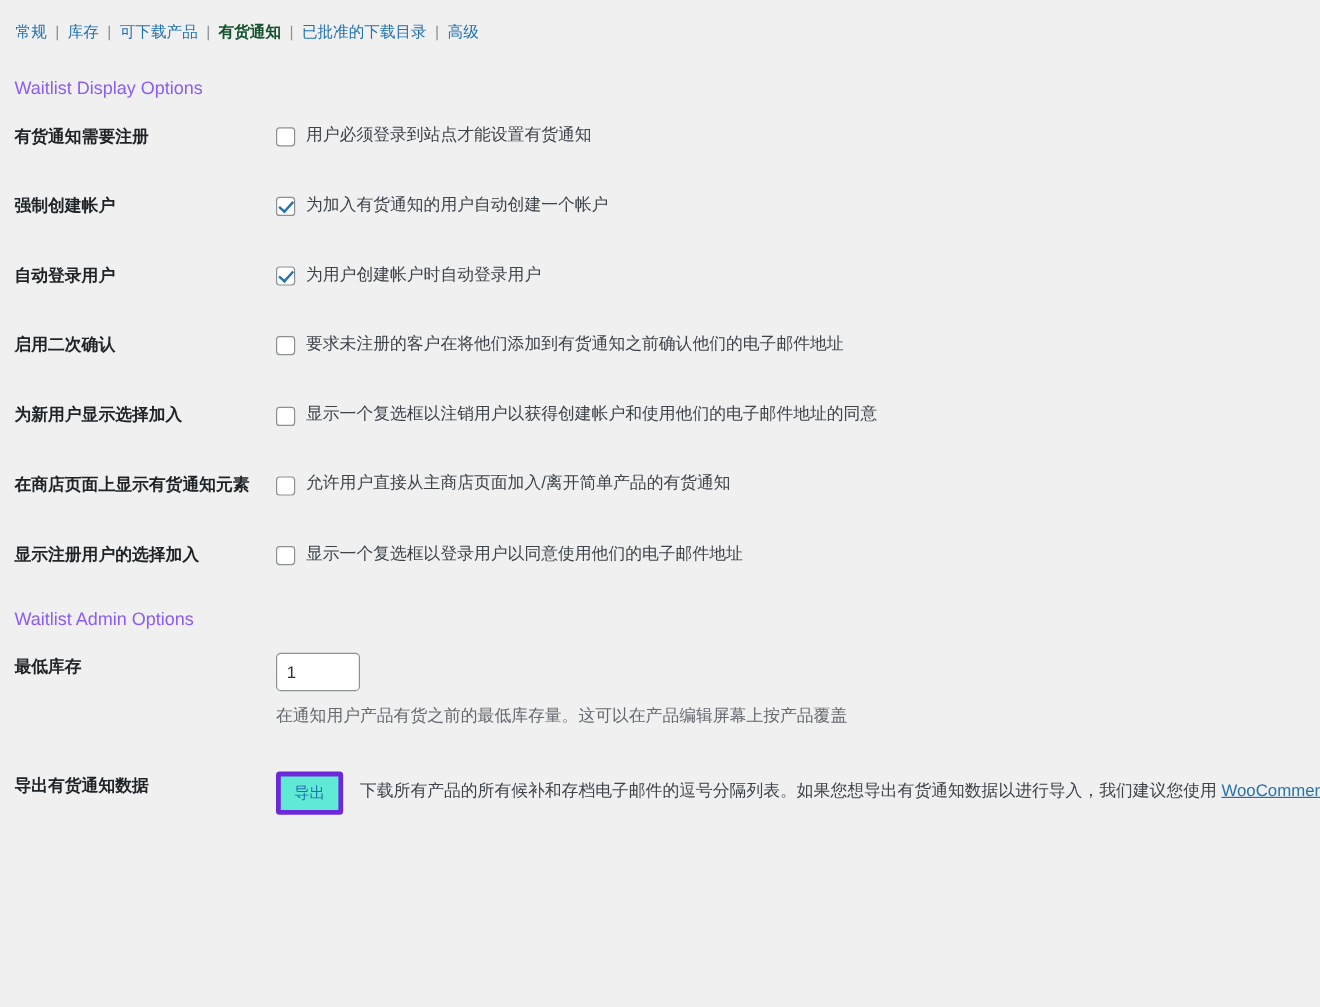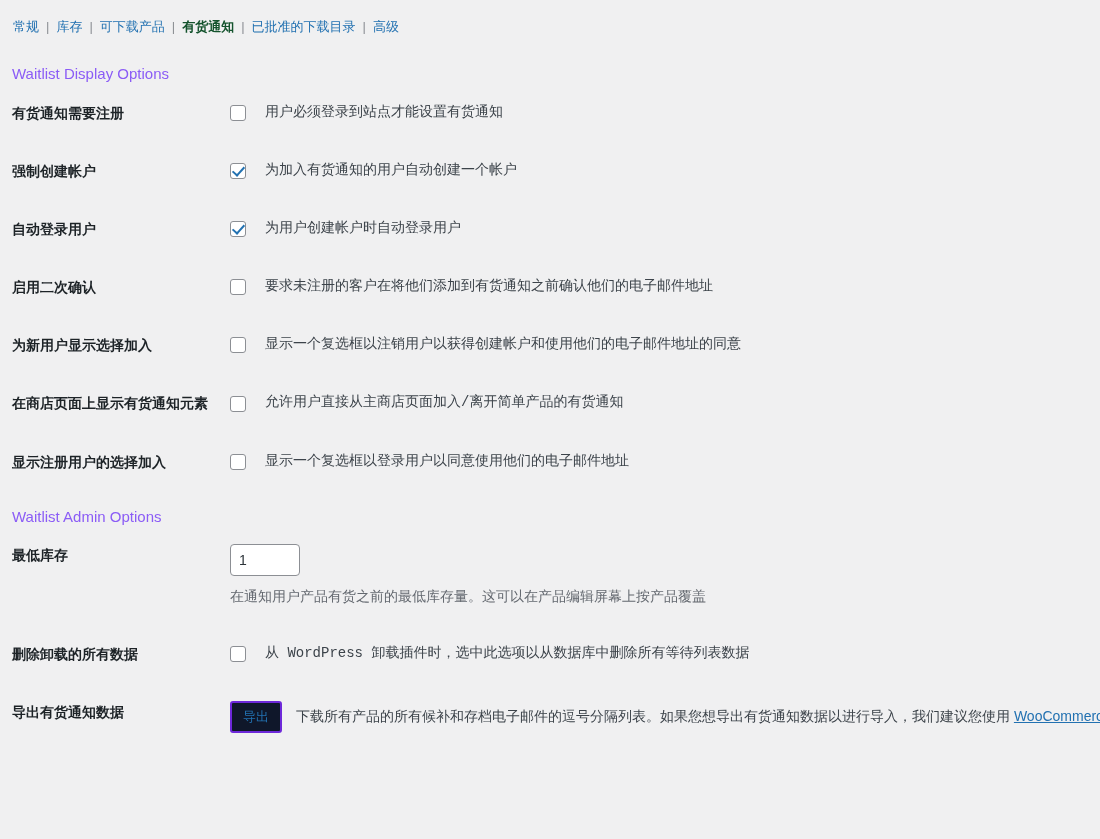--- a/index.html
+++ b/index.html
@@ -80,24 +80,23 @@
     line-height: 1.5;
     color: #3c434a;
   }
 
   .row-tight th { padding-top: 16px; padding-bottom: 16px; }
   .row-tight td { padding-top: 15px; padding-bottom: 15px; }
 
   
   .cb-line {
     display: flex;
-    align-items: center;
-    gap: 19px;
-    white-space: nowrap;
-    font-family: Liberation Mono, monospace;
+    align-items: flex-end;
+    gap: 9px;
+    white-space: nowrap;
   }
   .cb {
     flex: 0 0 auto;
     width: 16px;
     height: 16px;
     border: 1px solid #8c8f94;
     border-radius: 3px;
     background: #fff;
     position: relative;
     margin-top: 2px;
@@ -138,23 +137,23 @@
     color: #646970;
     font-size: 14px;
     margin-top: 10px;
     line-height: 1.45;
     white-space: nowrap;
   }
 
   
   .btn-export {
     display: inline-block;
-    border: 2px solid #6d28d9;
+    border: 4px solid #6d28d9;
     border-radius: 3px;
-    background: #0f172a;
+    background: #5eead4;
     color: #2271b1;
     font-size: 13px;
     line-height: 2.15;
     min-height: 30px;
     padding: 0 11px;
     cursor: pointer;
     font-family: "Liberation Sans", sans-serif;
     vertical-align: top;
   }
   .export-row-inner {
@@ -270,29 +269,20 @@
 
   <div class="section-title-wrap second">
     <h2 class="section-title">Waitlist Admin Options</h2>
   </div>
   <table class="form-table">
     <tbody id="sec1-body">
         <tr>
           <th>最低库存</th>
           <td><input type="text" class="num" value="1" style=""><p class="desc" style="margin: 10px 0px 0px;">在通知用户产品有货之前的最低库存量。这可以在产品编辑屏幕上按产品覆盖</p></td>
         </tr>
-        <tr class="row-tight">
-          <th>删除卸载的所有数据</th>
-          <td>
-            <div class="cb-line">
-              <span class="cb"></span>
-              <span class="cb-label">从 WordPress 卸载插件时，选中此选项以从数据库中删除所有等待列表数据</span>
-            </div>
-          </td>
-        </tr>
         <tr>
           <th>导出有货通知数据</th>
           <td>
             <div class="export-row-inner">
               <button class="btn-export">导出</button>
               <div class="export-desc"><span>下载所有产品的所有候补和存档电子邮件的逗号分隔列表。如果您想导出有货通知数据以进行导入，我们建议您使用 </span><a href="#">WooCommerce</a></div>
             </div>
           </td>
         </tr>
       </tbody>

